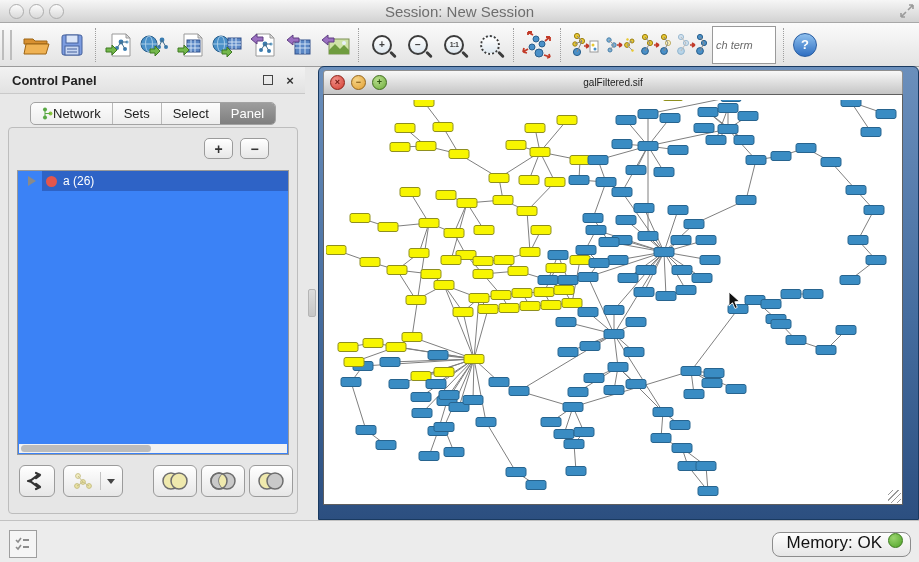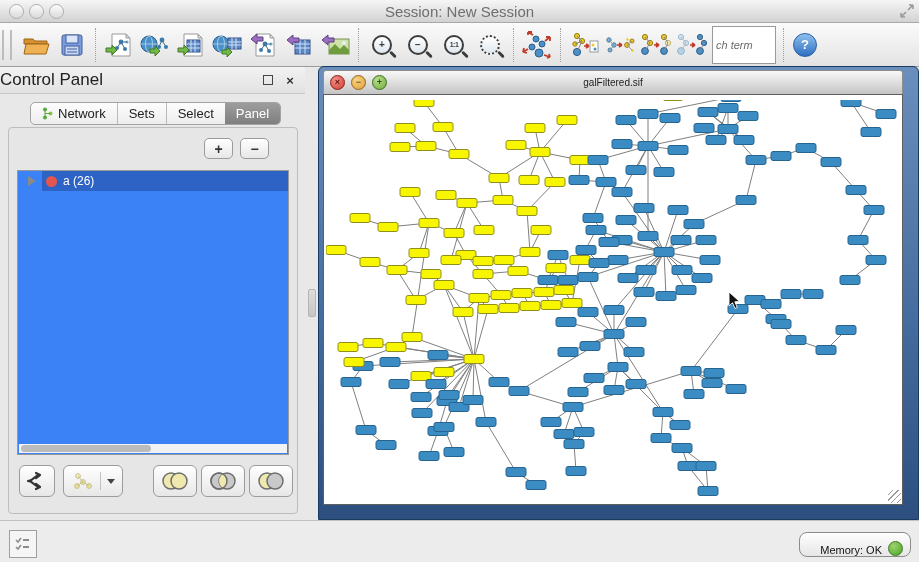--- a/index.html
+++ b/index.html
@@ -35,28 +35,28 @@
     font-style:italic;color:#6a6a6a;font-size:11px;padding:8px 3px;margin:0 2px;
     font-family:"Liberation Sans",sans-serif;}
   #help-btn{width:22px;height:22px;border-radius:50%;
     background:linear-gradient(#8fc0ee,#2f6fc2);border:1px solid #2a5da0;
     color:#fff;font-weight:bold;font-size:13px;display:flex;align-items:center;justify-content:center;
     margin-left:4px;}
   
   #control-panel{position:absolute;left:0;top:67px;width:305px;height:453px;background:#e8e8e8;}
   #cp-header{height:26px;display:flex;align-items:center;border-bottom:1px solid #c9c9c9;
     background:linear-gradient(#f2f2f2,#e2e2e2);}
-  #cp-title{font-size:17px;color:#222;flex:1;}
+  #cp-title{font-size:13px;color:#222;margin-left:12px;flex:1;font-weight:bold;}
   .cp-hbtn{width:14px;height:14px;margin-right:8px;display:flex;align-items:center;justify-content:center;
     color:#333;font-size:13px;font-weight:bold;}
   .float-square{width:8px;height:8px;border:1.5px solid #444;}
   #cp-tabs{position:absolute;left:30px;top:35px;display:inline-flex;
     border:1px solid #a3a3a3;border-radius:5px;overflow:hidden;
     background:linear-gradient(#fdfdfd,#ededed);}
-  .cp-tab{padding:3px 11px;font-size:13px;color:#222;display:flex;align-items:center;gap:5px;
+  .cp-tab{padding:3px 11px;font-size:13px;color:#222;display:flex;align-items:center;
     border-left:1px solid #b9b9b9;}
   .cp-tab:first-child{border-left:none;}
   .cp-tab.active{background:linear-gradient(#9d9d9d,#7f7f7f);color:#fff;border-left:none;}
   #cp-inner{position:absolute;left:8px;top:60px;width:288px;height:385px;
     border:1px solid #bdbdbd;border-radius:4px;background:#e6e6e6;}
   .mini-btn{position:absolute;width:27px;height:19px;border:1px solid #9b9b9b;border-radius:5px;
     background:linear-gradient(#ffffff,#e7e7e7);font-size:14px;font-weight:bold;color:#333;
     display:flex;align-items:center;justify-content:center;line-height:1;}
   #sets-list{position:absolute;left:8px;top:42px;width:270px;height:283px;
     background:#3b82f6;border:1px solid #999;}
@@ -95,23 +95,23 @@
     background:#fff;border:1px solid #5f5f5f;overflow:hidden;}
   #graph-layer{position:absolute;left:2px;top:5px;width:580px;height:407px;}
   #resize-grip{position:absolute;right:1px;bottom:1px;width:13px;height:13px;
     background:repeating-linear-gradient(135deg,transparent 0 3px,#9a9a9a 3px 4px);}
   #cursor{position:absolute;left:404px;top:196px;width:12px;height:19px;}
   
   #statusbar{position:absolute;left:0;top:520px;width:919px;height:42px;background:#ececec;
     border-top:1px solid #c2c2c2;}
   #auto-panel-btn{position:absolute;left:9px;top:9px;width:26px;height:26px;
     border:1px solid #9e9e9e;background:#f5f5f5;display:flex;align-items:center;justify-content:center;}
-  #memory-btn{position:absolute;right:8px;top:11px;height:23px;padding:0 7px 0 20px;
+  #memory-btn{position:absolute;right:8px;top:11px;height:23px;padding:0 7px 0 14px;
     border:1px solid #8c8c8c;border-radius:8px;background:linear-gradient(#fefefe,#e6e6e6);
-    display:flex;align-items:flex-end;font-size:11px;color:#111;}
+    display:flex;align-items:flex-start;font-size:17px;color:#111;}
   #memory-dot{width:13px;height:13px;border-radius:50%;margin-left:6px;
     background:radial-gradient(circle at 35% 30%,#9ad46e,#4ea327);border:1px solid #3c7a1e;}
 </style>
 </head>
 <body>
 
 <div id="titlebar">
   <div class="tl-circle"></div>
   <div class="tl-circle"></div>
   <div class="tl-circle"></div>

